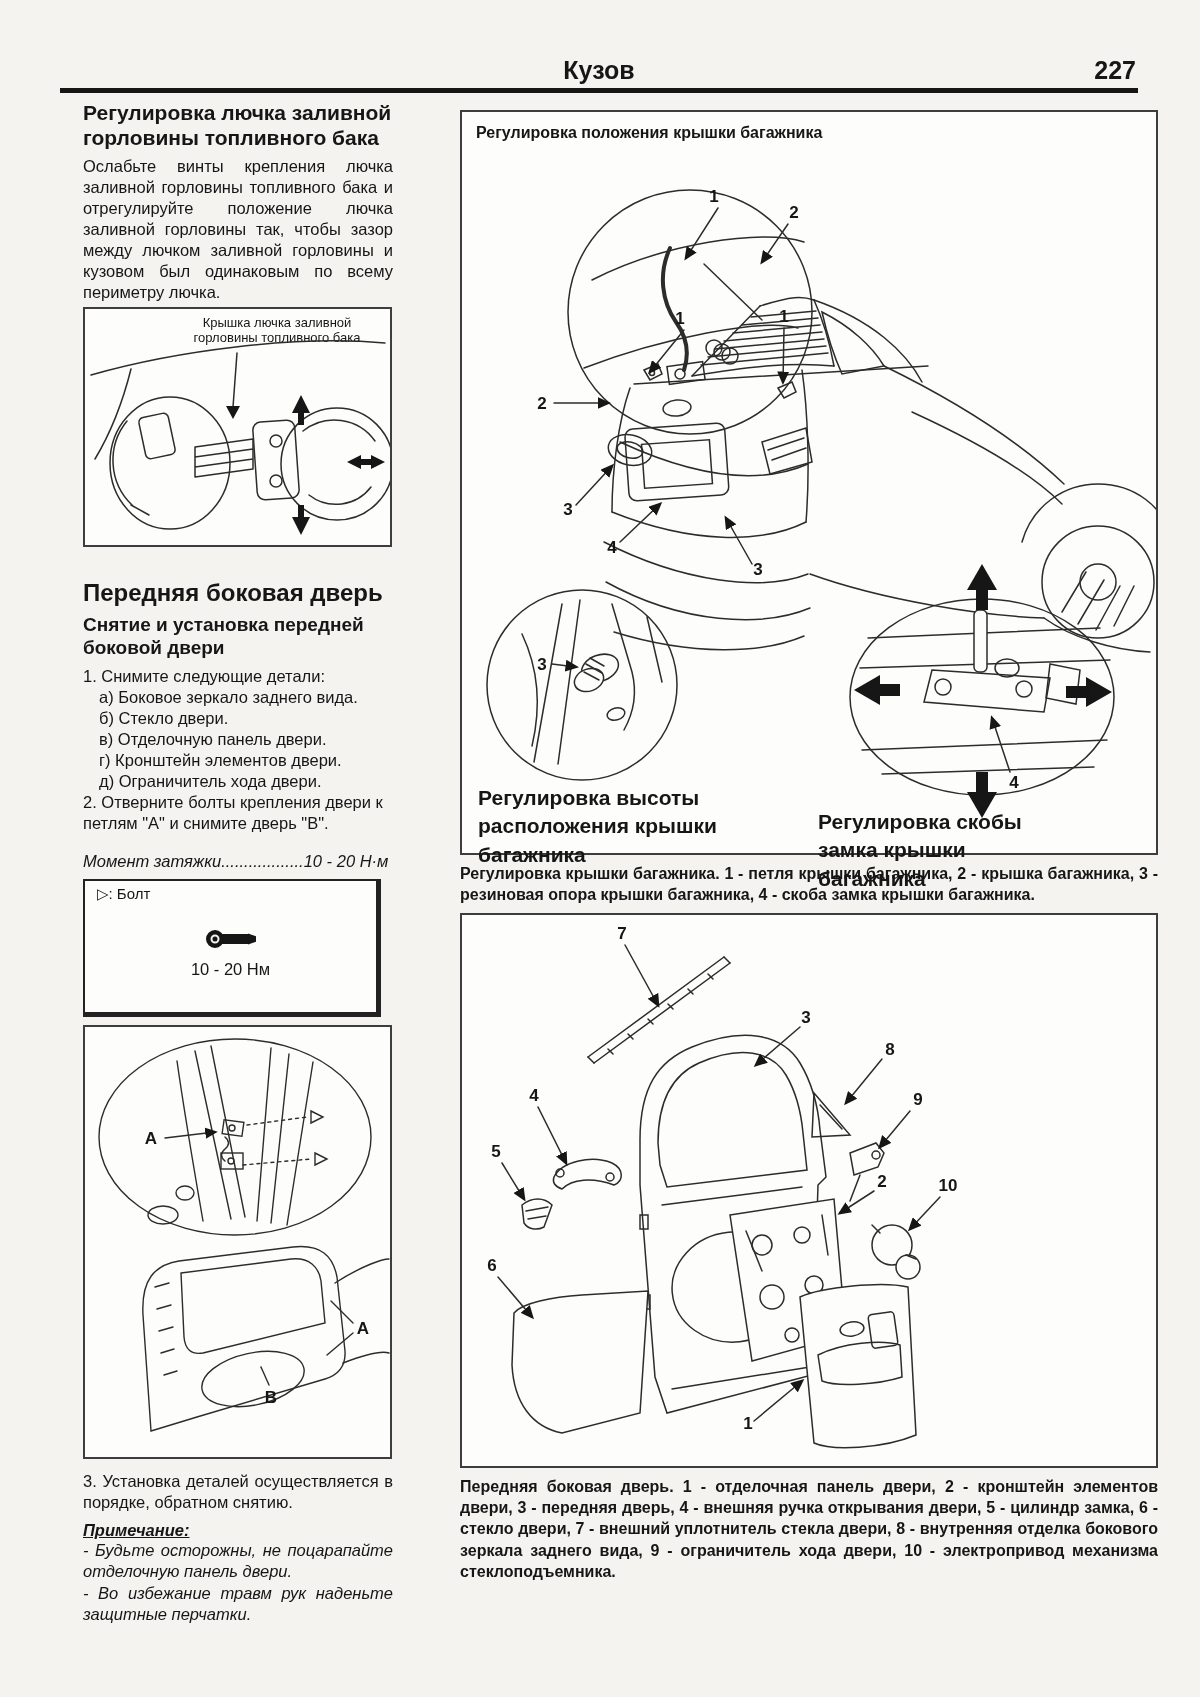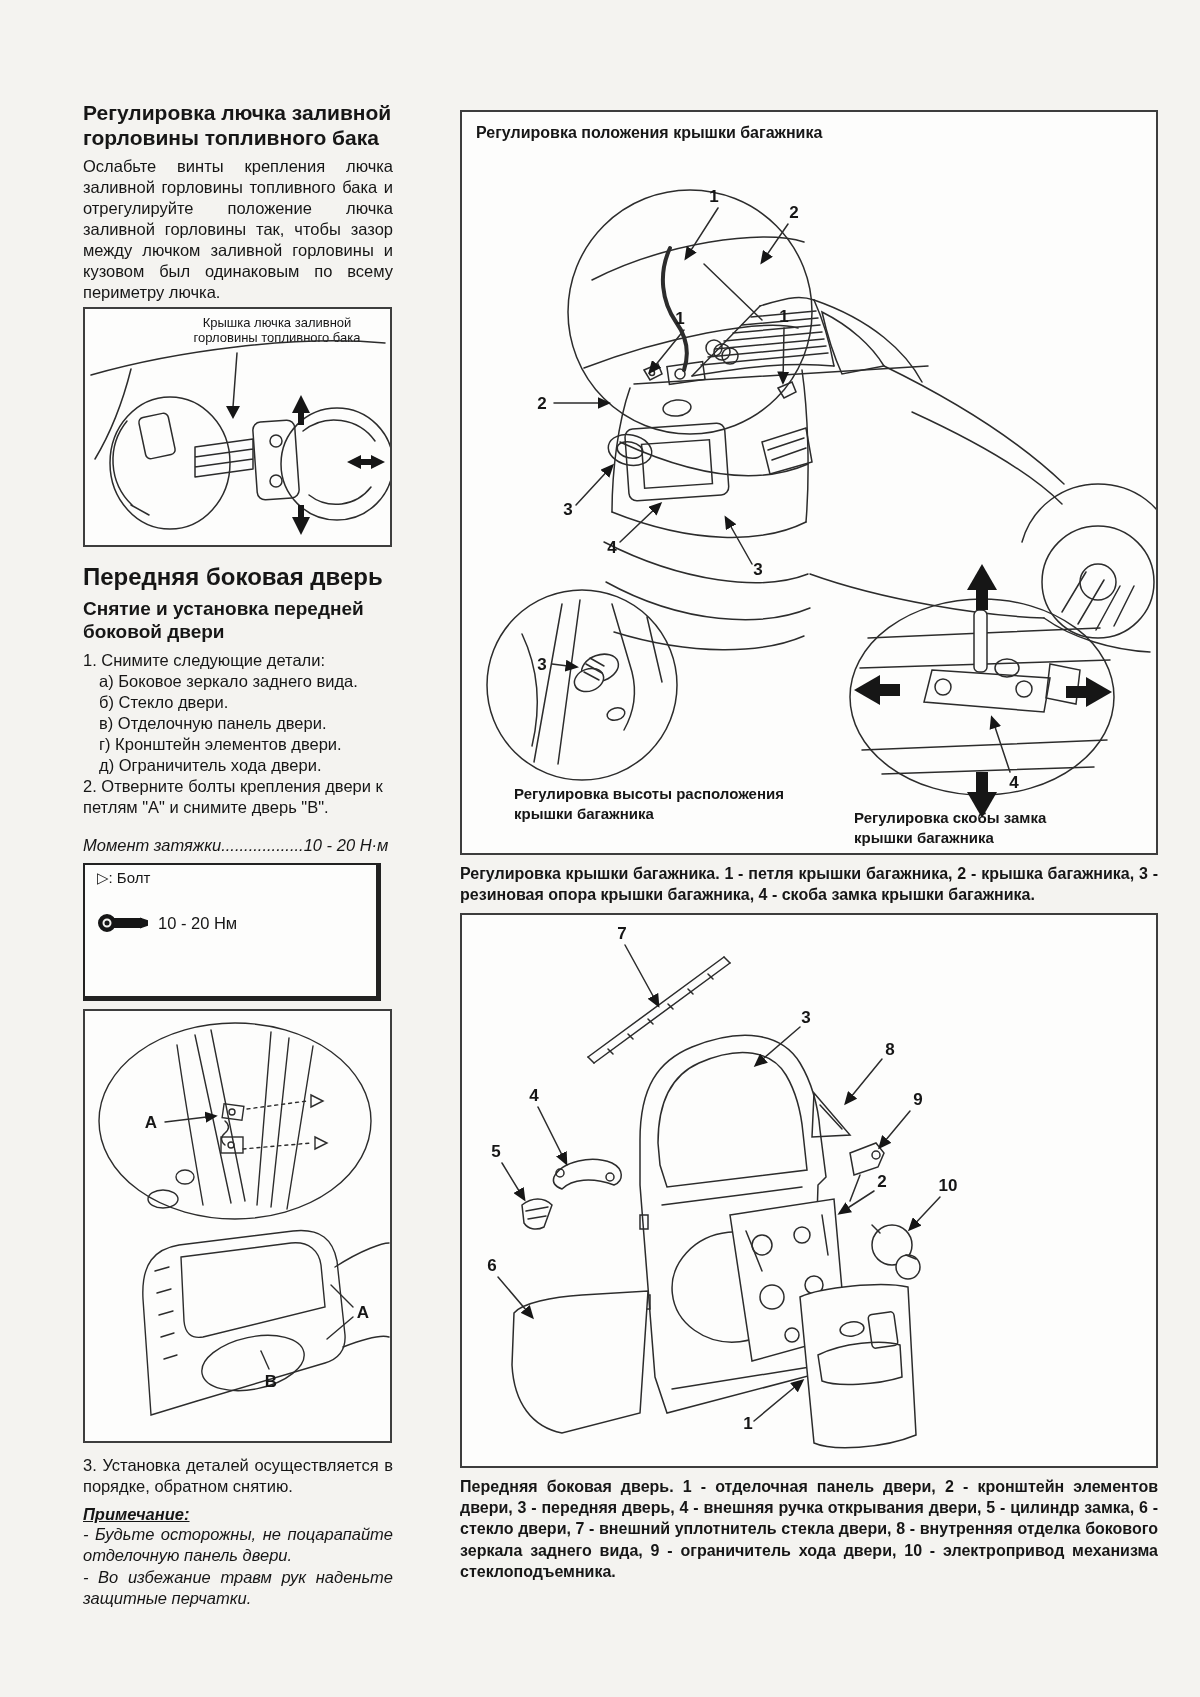--- a/index.html
+++ b/index.html
@@ -11,49 +11,53 @@
   }
   svg{font-family:inherit;display:block;}
   
   .hdr{position:absolute;left:60px;right:62px;top:48px;height:40px;border-bottom:5px solid #161616;}
   .hdr-title{position:absolute;left:0;right:0;bottom:3px;text-align:center;font-size:25px;font-weight:bold;}
   .hdr-page{position:absolute;right:2px;bottom:3px;font-size:25px;font-weight:bold;}
   
   .col-left{position:absolute;left:83px;top:100px;width:310px;}
   .col-right{position:absolute;left:460px;top:110px;width:698px;}
   .h-sec{font-size:21px;font-weight:bold;line-height:1.2;margin:0 0 6px 0;}
-  .h-big{font-size:24px;font-weight:bold;margin:16px 0 6px 0;}
+  .h-big{font-size:24px;font-weight:bold;margin:32px 0 6px 0;}
   .h-sub{font-size:19px;font-weight:bold;line-height:1.22;margin:0 0 7px 0;}
   .body-p{font-size:16.5px;line-height:1.27;text-align:justify;margin:0;}
   .list{font-size:16.5px;line-height:1.27;}
   .list .li{margin-left:16px;}
   .torque{font-style:italic;font-size:16.5px;margin:18px 0 8px 0;}
   .figbox{position:relative;border:2px solid #3d3d3d;background:#fdfdfc;box-sizing:border-box;}
   .fig1{width:309px;height:240px;margin:4px 0 10px 0;}
   .fig1-label{position:absolute;top:7px;left:84px;width:216px;font-size:13px;line-height:1.15;text-align:center;}
   .boltbox{border:2px solid #222;border-right-width:5px;border-bottom-width:5px;width:298px;height:138px;
            margin:6px 0 8px 0;background:#fdfdfc;padding:4px 12px;box-sizing:border-box;}
   .bolt-legend{font-size:15px;}
-  .bolt-row{display:flex;align-items:center;gap:9px;margin-top:24px;}
+  .bolt-row{display:flex;align-items:center;gap:9px;margin-top:24px;flex-direction:column;}
   .bolt-val{font-size:16.5px;}
   .fig2{width:309px;height:434px;margin:0 0 12px 0;}
   .note-label{font-size:16.5px;font-style:italic;font-weight:bold;text-decoration:underline;margin-top:8px;}
   .note{font-style:italic;font-size:16.5px;line-height:1.3;text-align:justify;}
   .cap{font-weight:bold;font-size:16px;line-height:1.32;text-align:justify;margin:8px 0;}
   .trunkbox{width:698px;height:745px;}
   .doorbox{width:698px;height:555px;margin-top:4px;}
   .fig-title{position:absolute;left:14px;top:12px;font-weight:bold;font-size:16px;}
-  .fig-cap{position:absolute;font-weight:bold;font-size:15px;line-height:1.35;margin-left:36px;}
+  .fig-cap{position:absolute;font-weight:bold;font-size:21px;line-height:1.35;}
   .abs-svg{position:absolute;left:0;top:0;}
 </style>
 </head>
 <body>
 
 <div class="page">
 
+  <div class="hdr">
+    <div class="hdr-title">Кузов</div>
+    <div class="hdr-page">227</div>
+  </div>
 
   <div class="col-left">
 
     <div class="h-sec">Регулировка лючка заливной горловины топливного бака</div>
     <p class="body-p">Ослабьте винты крепления лючка заливной горловины топливного бака и отрегулируйте положение лючка заливной горловины так, чтобы зазор между лючком заливной горловины и кузовом был одинаковым по всему периметру лючка.</p>
 
     <div class="figbox fig1">
       <div class="fig1-label">Крышка лючка заливной горловины топливного бака</div>
       <svg class="abs-svg" width="305" height="236" viewBox="0 0 305 236">
         <g fill="none" stroke="#2c2c2c" stroke-width="1.5" stroke-linecap="round">

